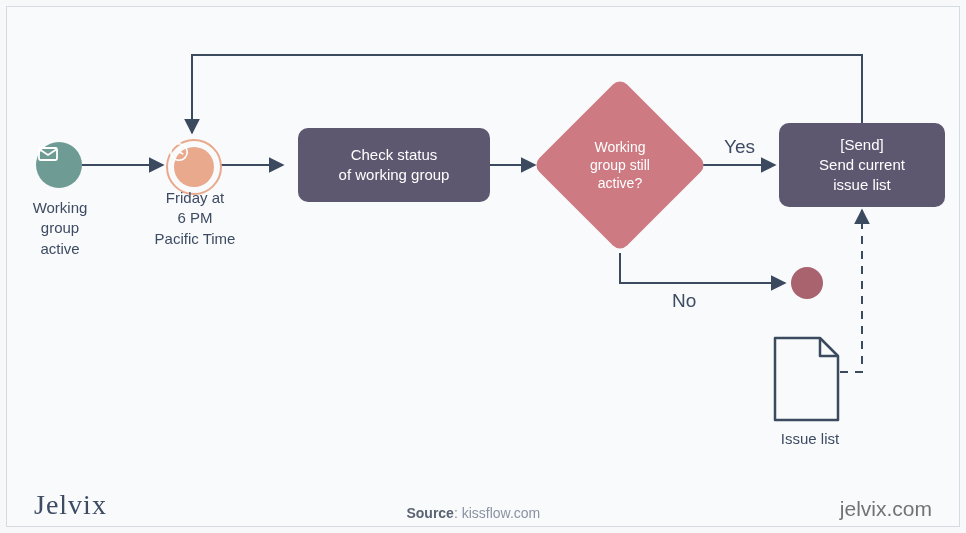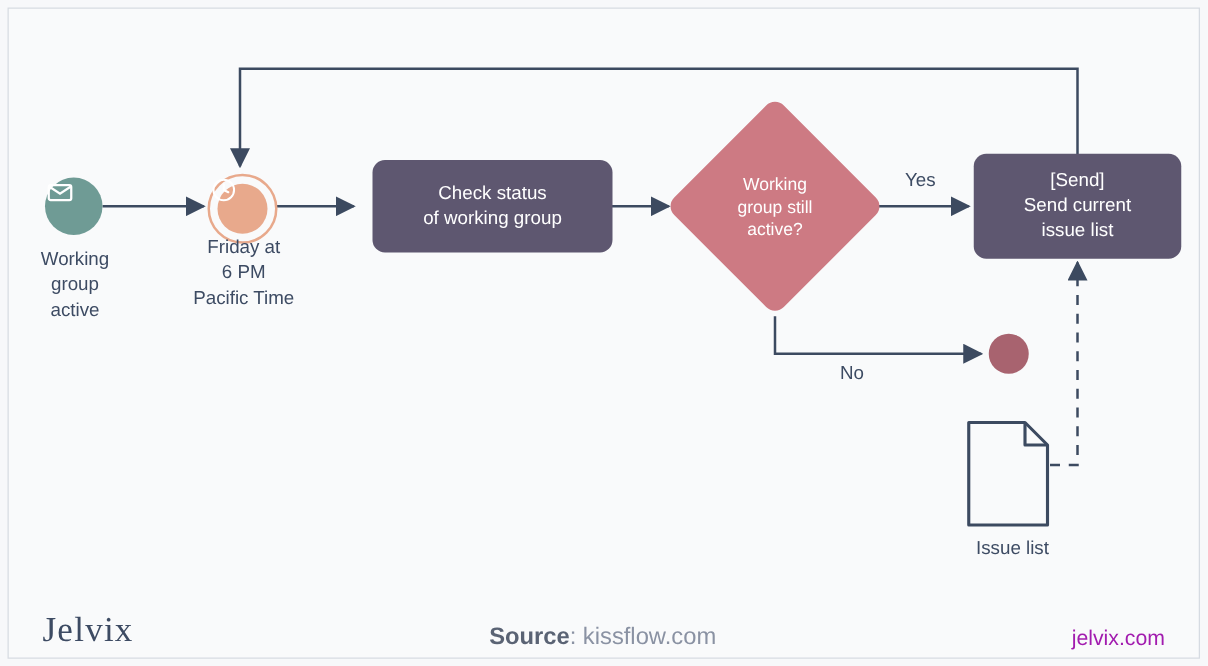--- a/index.html
+++ b/index.html
@@ -79,40 +79,40 @@
   .dot{
     position:absolute;width:32px;height:32px;border-radius:50%;
     background:#a8636f;
   }
 
   .file-label{
     position:absolute;text-align:center;font-size:15px;color:#3d4b63;font-weight:500;
   }
 
   .edge-label{
-    position:absolute;font-size:15px;color:#3d4b63;font-weight:400;
+    position:absolute;font-size:19px;color:#3d4b63;font-weight:400;
   }
 
   .footer{
     position:absolute;left:0;right:0;bottom:12px;
     display:flex;justify-content:space-between;align-items:flex-end;
     padding:0 34px;
     font-size:16px;
     color:#5a6374;
     gap:32px;
   }
   .brand{
     font-family:"Georgia","Times New Roman",serif;
     font-size:28px;
     letter-spacing:1px;
     color:#3d4b63;
   }
-  .source{color:#8a92a3;font-size:19px}
+  .source{color:#8a92a3;font-size:14px}
   .source b{color:#5a6374;font-weight:600}
-  .site{color:#a21caf;font-size:17px}
+  .site{color:#737373;font-size:21px}
 </style>
 </head>
 <body>
 
 <div class="frame"></div>
 
 <svg width="966" height="533">
   <defs>
     <marker id="arrow" viewBox="0 0 10 10" refX="9" refY="5" markerWidth="8" markerHeight="8" orient="auto-start-reverse">
       <path d="M 0 0 L 10 5 L 0 10 z" fill="#3c4a60"></path>

